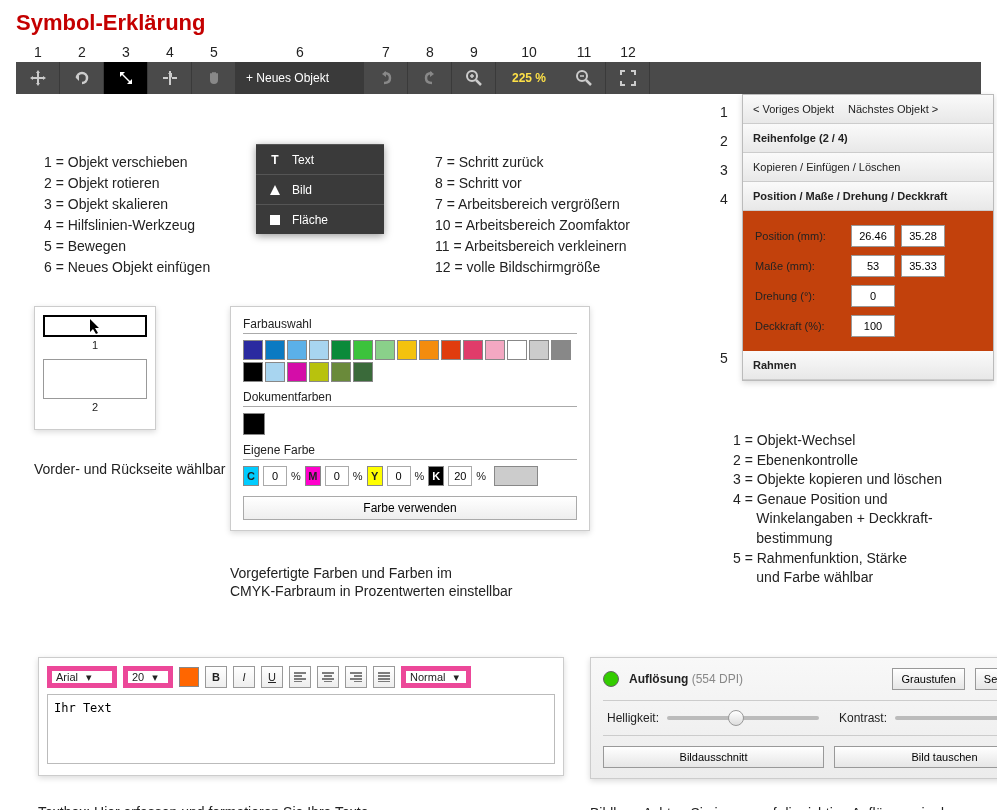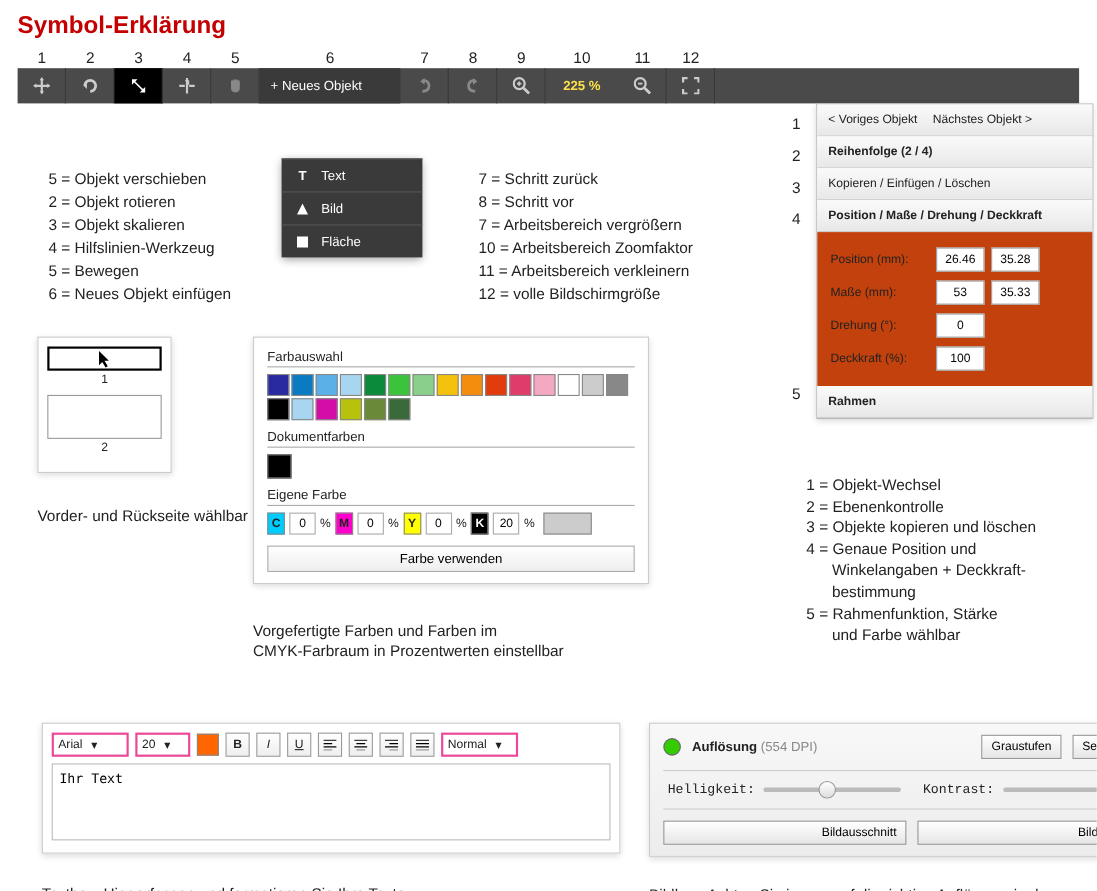--- a/index.html
+++ b/index.html
@@ -50,32 +50,32 @@
   .rp-row.bold { font-weight:bold; }
   .rp-body { background:#c2410c; padding:10px 12px; }
   .rp-line { display:flex; align-items:center; height:30px; gap:6px; }
   .rp-line label { flex:0 0 90px; }
   .rp-in { width:44px; height:22px; border:1px solid #999; background:#fff; text-align:center; font-size:11px; }
   .right-legend { position:absolute; left:717px; top:387px; font-size:14px; line-height:1.4; }
 
   
   .textbox { position:absolute; left:22px; top:613px; width:526px; background:#fff; border:1px solid #ccc; box-shadow:0 2px 6px rgba(0,0,0,.15); padding:8px; }
   .tb-tools { display:flex; gap:6px; align-items:center; margin-bottom:6px; flex-wrap:nowrap; }
-  .sel { height:22px; border:2px solid #ec4899; background:#fff; font-size:11px; padding:0 4px; display:flex; align-items:center; gap:8px; }
+  .sel { height:22px; border:5px solid #ec4899; background:#fff; font-size:11px; padding:0 4px; display:flex; align-items:center; gap:8px; }
   .mini-btn { width:22px; height:22px; border:1px solid #999; background:linear-gradient(#fff,#eee); display:flex; align-items:center; justify-content:center; font-size:11px; }
   .ta { width:100%; height:70px; border:1px solid #bbb; padding:6px; font-size:12px; resize:none; }
   .textbox-caption { position:absolute; left:22px; top:760px; font-size:14px; }
 
   
   .bildbox { position:absolute; left:574px; top:613px; width:478px; background:linear-gradient(#f8f8f8,#ececec); border:1px solid #ccc; box-shadow:0 2px 6px rgba(0,0,0,.15); padding:10px 12px; font-size:12px; }
   .bb-top { display:flex; align-items:center; gap:10px; margin-bottom:10px; }
   .dot { width:16px; height:16px; border-radius:50%; background:#3c0; border:1px solid #666; }
-  .bb-btn { height:22px; border:1px solid #999; background:linear-gradient(#fff,#e6e6e6); font-size:11px; padding:0 8px;text-align:right; }
+  .bb-btn { height:22px; border:1px solid #999; background:linear-gradient(#fff,#e6e6e6); font-size:11px; padding:0 8px; }
   .bb-sliders { display:flex; gap:20px; align-items:center; border-top:1px solid #ccc; border-bottom:1px solid #ccc; padding:10px 4px; margin-bottom:10px;}
-  .slider { flex:1; display:flex; align-items:center; gap:8px;font-family:Liberation Mono, monospace; }
+  .slider { flex:1; display:flex; align-items:center; gap:8px; }
   .track { flex:1; height:4px; background:#bbb; border-radius:2px; position:relative; }
   .knob { position:absolute; top:-6px; width:16px; height:16px; border-radius:50%; background:linear-gradient(#fff,#ddd); border:1px solid #999; }
   .bb-bottom { display:flex; gap:10px; justify-content:center; }
   .bildbox-caption { position:absolute; left:574px; top:760px; font-size:14px; line-height:1.3; }
 
   .wrap { position:relative; height: 790px; }
   svg { display:block; }
 </style>
 </head>
 <body>
@@ -183,21 +183,21 @@
         <span class="ic">
           <svg width="12" height="12">
             <rect x="1" y="1" width="10" height="10" fill="#fff"></rect>
           </svg>
         </span>
         <span>Fläche</span>
       </div>
   </div>
 
   <div class="legend legend-left">
-    <div>5 = Objekt verschieben</div>
+    <div>1 = Objekt verschieben</div>
       <div>2 = Objekt rotieren</div>
       <div>3 = Objekt skalieren</div>
     <div>4 = Hilfslinien-Werkzeug</div>
       <div>5 = Bewegen</div>
       <div>6 = Neues Objekt einfügen</div>
   </div>
   <div class="legend legend-right">
     <div>7 = Schritt zurück</div>
       <div>8 = Schritt vor</div>
       <div>7 = Arbeitsbereich vergrößern</div>

